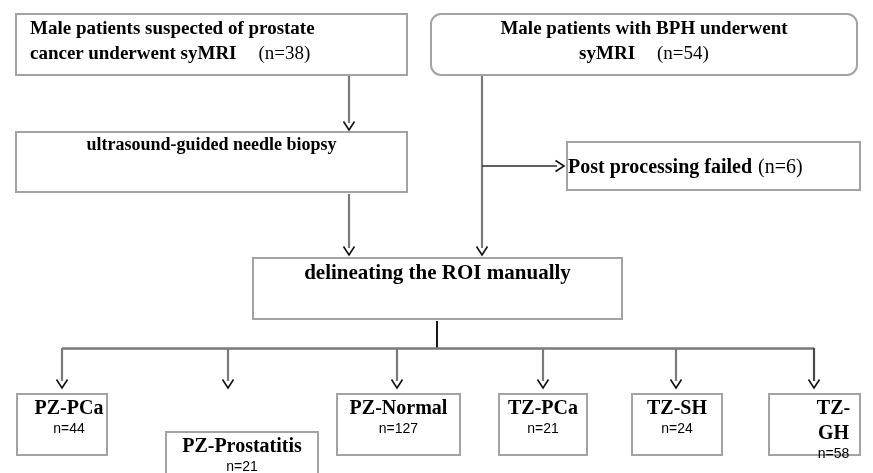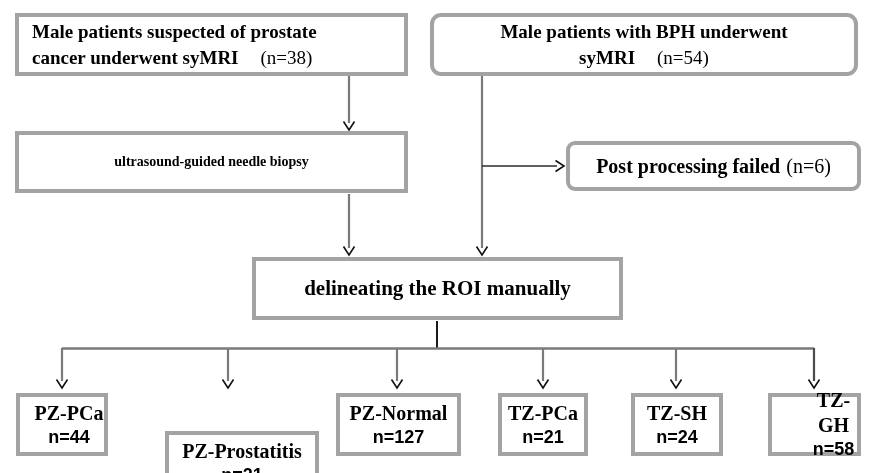--- a/index.html
+++ b/index.html
@@ -13,26 +13,25 @@
     overflow: hidden;
   }
   svg.connectors {
     position: absolute;
     left: 0; top: 0;
     width: 873px; height: 473px;
   }
   .box {
     position: absolute;
     box-sizing: border-box;
-    border: 4px solid #a3a3a3;
+    border: 2px solid #a3a3a3;
     background: #ffffff;
     display: flex;
     flex-direction: column;
     align-items: center;
-    justify-content: center;
     font-weight: bold;
     line-height: 1.32;
     text-align: center;
   }
   .box .count-inline { font-weight: normal; }
   .gap-lg { display: inline-block; width: 22px; }
   .gap-sm { display: inline-block; width: 6px; }
 
   #box-suspected {
     left: 15px; top: 13px; width: 393px; height: 63px;
@@ -41,41 +40,40 @@
     padding-left: 13px;
     text-align: left;
   }
   #box-bph {
     left: 430px; top: 13px; width: 428px; height: 63px;
     font-size: 19px;
     border-radius: 11px;
   }
   #box-biopsy {
     left: 15px; top: 131px; width: 393px; height: 62px;
-    font-size: 14px;
+    font-size: 18px;
   }
   #box-postfail {
     left: 566px; top: 141px; width: 295px; height: 50px;
     font-size: 20px;
     flex-direction: row;
-    border-radius: 9px;
   }
   #box-roi {
     left: 252px; top: 257px; width: 371px; height: 63px;
     font-size: 21px;
   }
   .outcome {
     top: 393px; height: 63px;
     font-size: 20px;
     line-height: 1.25;
   }
   .outcome .count {
     font-family: "Liberation Sans", sans-serif;
-    font-weight: bold;
-    font-size: 18px;
+    font-weight: normal;
+    font-size: 14px;
   }
   #outcome-0 { left: 16px;  width: 92px; padding-left: 14px;  }
   #outcome-1 { left: 165px; width: 154px; margin-top: 38px; }
   #outcome-2 { left: 336px; width: 125px; }
   #outcome-3 { left: 498px; width: 90px;  }
   #outcome-4 { left: 631px; width: 92px;  }
   #outcome-5 { left: 768px; width: 93px; padding-left: 38px;  }
 </style>
 </head>
 <body>

